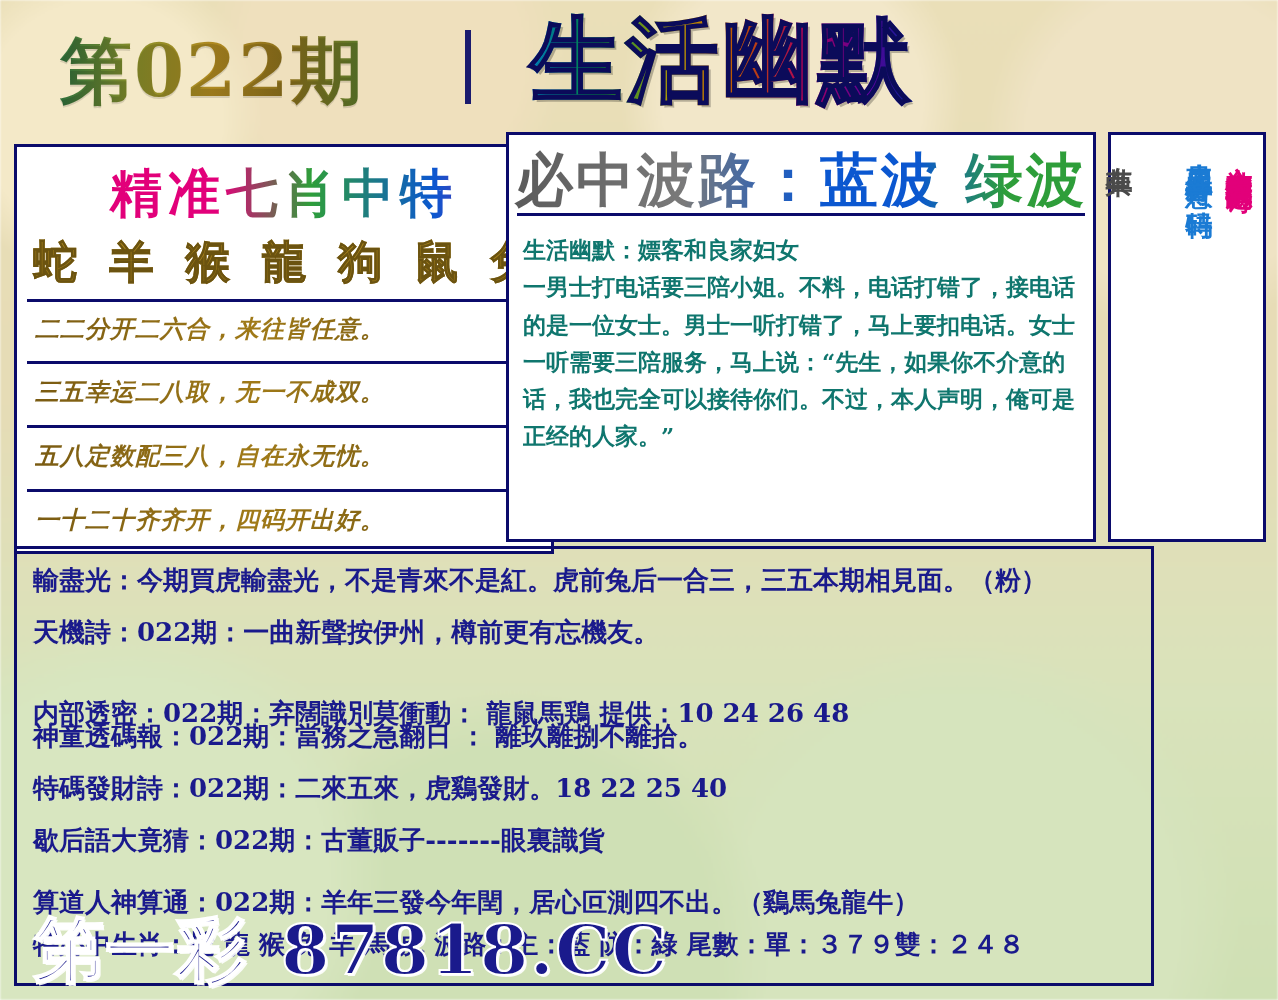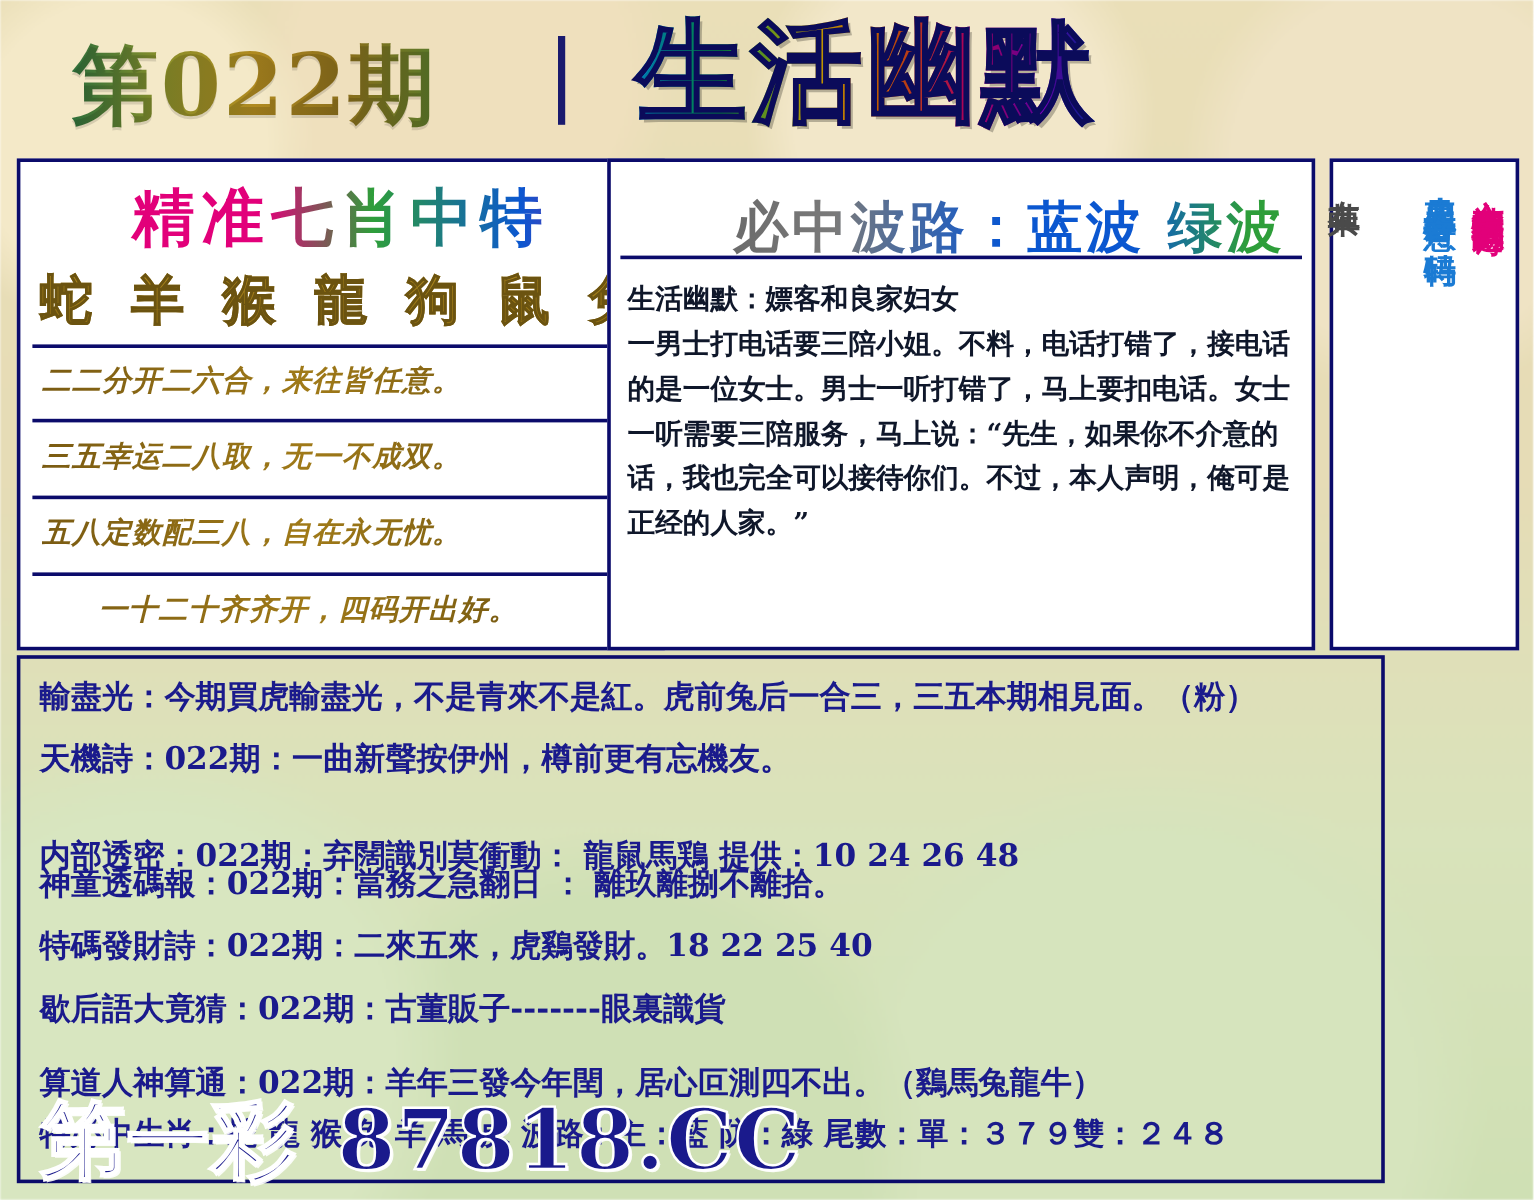--- a/index.html
+++ b/index.html
@@ -51,21 +51,21 @@
     -webkit-text-stroke:2px #0b0b5a;
     text-shadow:3px 3px 0 rgba(0,0,0,.25);
   }
 
   
   .row-top{position:absolute;left:14px;top:132px;width:1252px;height:410px;}
 
   .box{
     position:absolute;background:#fff;border:3px solid #0b0b6b;box-sizing:border-box;
   }
-  .box-left{left:0;top:0;width:540px;height:410px;}
+  .box-left{left:0;top:12px;width:540px;height:410px;}
   .box-mid{left:492px;top:0;width:590px;height:410px;}
   .box-right{left:1094px;top:0;width:158px;height:410px;}
 
   .title-seven{
     position:absolute;left:0;top:12px;width:100%;text-align:center;
     font-family:"DejaVu Serif","Liberation Serif",serif;
     font-weight:bold;font-size:52px;letter-spacing:6px;
     background:linear-gradient(90deg,#e2007a 0%,#e2007a 38%,#2e9e3a 55%,#0b57d0 78%,#e2007a 100%);
     -webkit-background-clip:text;background-clip:text;color:transparent;
   }
@@ -83,29 +83,29 @@
   .rule-line{position:absolute;left:10px;right:10px;height:3px;background:#0b0b6b;}
   .verse{
     position:absolute;left:18px;width:444px;
     font-family:"DejaVu Serif","Liberation Serif",serif;
     font-weight:bold;font-size:24px;letter-spacing:1px;
     background:linear-gradient(90deg,#7a5b12 0%,#a07a18 50%,#6d5210 100%);
     -webkit-background-clip:text;background-clip:text;color:transparent;font-style:italic;
   }
 
   .wave-title{
-    position:absolute;left:0;top:24px;width:100%;text-align:center;
-    font-family:"DejaVu Serif","Liberation Serif",serif;
-    font-weight:bold;font-size:46px;letter-spacing:3px;
+    position:absolute;left:0;top:7px;width:100%;text-align:center;
+    font-family:"DejaVu Serif","Liberation Serif",serif;
+    font-weight:bold;font-size:58px;letter-spacing:3px;
     background:linear-gradient(90deg,#5a5a5a 0%,#7a7a7a 30%,#0b57d0 52%,#0b57d0 70%,#2e9e3a 85%,#2e9e3a 100%);
-    -webkit-background-clip:text;background-clip:text;color:transparent;padding-left:40px;
+    -webkit-background-clip:text;background-clip:text;color:transparent;
   }
   .joke{
     position:absolute;left:14px;top:96px;width:560px;
-    color:#0f172a;font-weight:bold;font-size:23px;line-height:1.62;
+    color:#0f766e;font-weight:bold;font-size:23px;line-height:1.62;
     font-family:"DejaVu Serif","Liberation Serif",serif;
   }
   .joke .lead{display:block;}
   .vert-col{
     position:absolute;top:0;height:100%;
     writing-mode:vertical-rl;text-orientation:upright;
     font-family:"DejaVu Serif","Liberation Serif",serif;
     font-weight:bold;
     display:flex;align-items:flex-start;
   }
@@ -166,21 +166,21 @@
         <span>鼠</span>
         <span>兔</span>
       </div>
       <div class="rule-line" style="top:152px;"></div>
       <div class="rule-line" style="top:214px;"></div>
       <div class="rule-line" style="top:278px;"></div>
       <div class="rule-line" style="top:342px;"></div>
       <div class="verse" style="top:166px;">二二分开二六合，来往皆任意。</div>
       <div class="verse" style="top:229px;">三五幸运二八取，无一不成双。</div>
       <div class="verse" style="top:293px;">五八定数配三八，自在永无忧。</div>
-      <div class="verse" style="top:357px;text-align:center;">一十二十齐齐开，四码开出好。</div>
+      <div class="verse" style="top:357px;">一十二十齐齐开，四码开出好。</div>
     </div>
 
     <div class="box box-mid">
       <div class="wave-title">必中波路：蓝波 绿波</div>
       <div class="rule-line" style="top:78px;left:8px;right:8px;"></div>
       <div class="joke">
         <span class="lead">生活幽默：嫖客和良家妇女</span>
         <span>一男士打电话要三陪小姐。不料，电话打错了，接电话的是一位女士。男士一听打错了，马上要扣电话。女士一听需要三陪服务，马上说：“先生，如果你不介意的话，我也完全可以接待你们。不过，本人声明，俺可是正经的人家。”</span>
       </div>
     </div>

